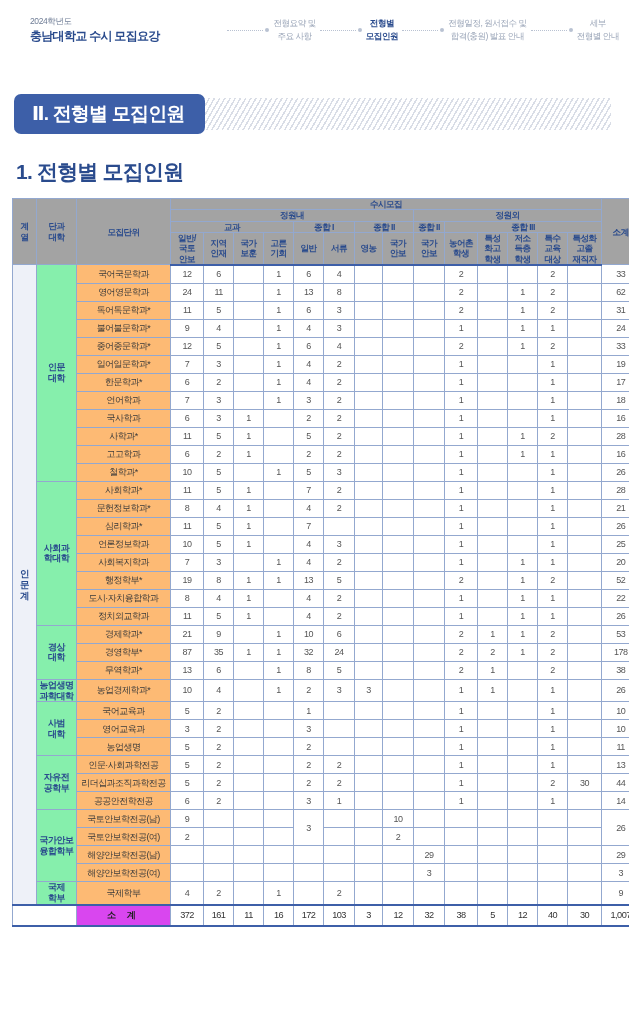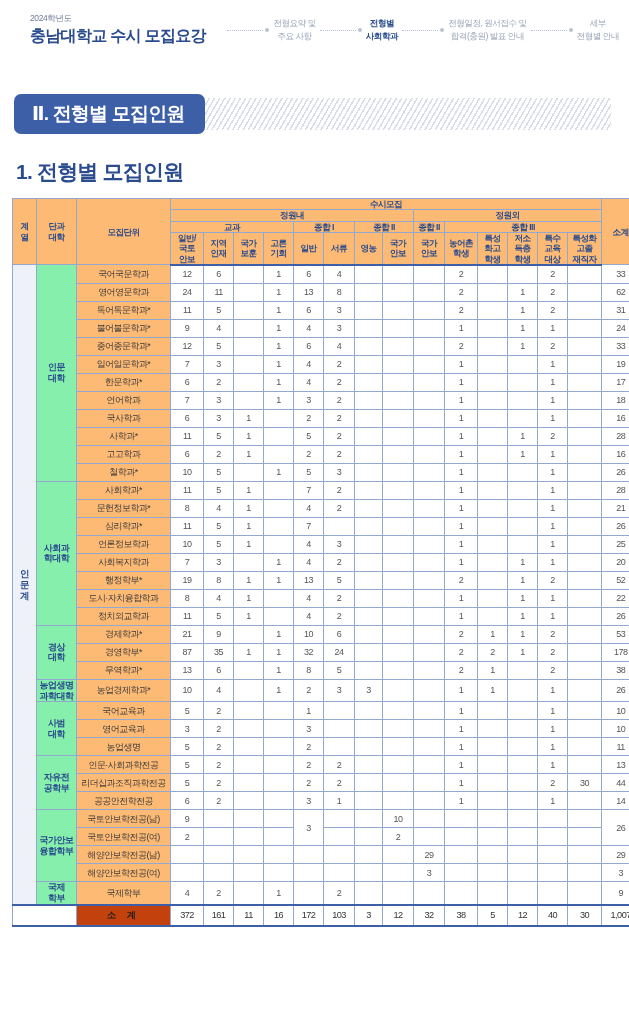--- a/index.html
+++ b/index.html
@@ -28,21 +28,21 @@
     line-height: 1.35;
     white-space: nowrap;
     margin-left: 16px;
   }
   .brand .yr {
     font-size: 8.5px;
     color: #6f7d96;
     letter-spacing: -0.4px;
   }
   .brand .nm {
-    font-size: 16px;
+    font-size: 12px;
     font-weight: bold;
     color: #2a4b8d;
     letter-spacing: -0.7px;
   }
   .dots {
     flex: 0 0 auto;
     width: 46px;
     height: 9px;
     position: relative;
     margin: 0 2px;
@@ -154,21 +154,21 @@
     text-align: center;
     vertical-align: middle;
     padding: 0;
     letter-spacing: -0.55px;
     line-height: 1.2;
     overflow: hidden;
   }
   table.adm thead th {
     color: #2a4b8d;
     font-weight: bold;
-    background: #fdba74;
+    background: #a3a3a3;
     font-size: 8.6px;
   }
   .topline td, .topline th { border-top: 2px solid #3d5fa8; }
   thead tr:last-child th { border-bottom: 2px solid #3d5fa8; }
 
   th.unitname { font-size: 10px; letter-spacing: 1.2px; }
   th.vcol { font-size: 9.2px; }
 
   td.college {
     color: #2a4b8d;
@@ -200,21 +200,21 @@
     border-top: 2px solid #3d5fa8;
     border-bottom: 2px solid #3d5fa8;
     font-size: 9.2px;
     color: #333;
     height: 19px;
   }
   tr.sumrow td.sumlabel {
     color: #1f1f1f;
     font-weight: bold;
     letter-spacing: 4px;
-    background: #c2410c;
+    background: #d946ef;
     text-align: center;
   }
   tr.sumrow td.sumlead { background: #ffffff; border-right: none; }
 </style>
 </head>
 <body>
 
 <div class="topnav">
   <div class="brand">
     <div class="yr">2024학년도</div>
@@ -228,21 +228,21 @@
   <div class="crumb">
     <div>전형요약 및</div>
     <div>주요 사항</div>
   </div>
   <div class="dots">
       <div class="ln"></div>
       <div class="dt"></div>
     </div>
   <div class="crumb active">
     <div>전형별</div>
-    <div>사회학과</div>
+    <div>모집인원</div>
   </div>
   <div class="dots">
       <div class="ln"></div>
       <div class="dt"></div>
     </div>
   <div class="crumb">
     <div>전형일정, 원서접수 및</div>
     <div>합격(충원) 발표 안내</div>
   </div>
   <div class="dots">

